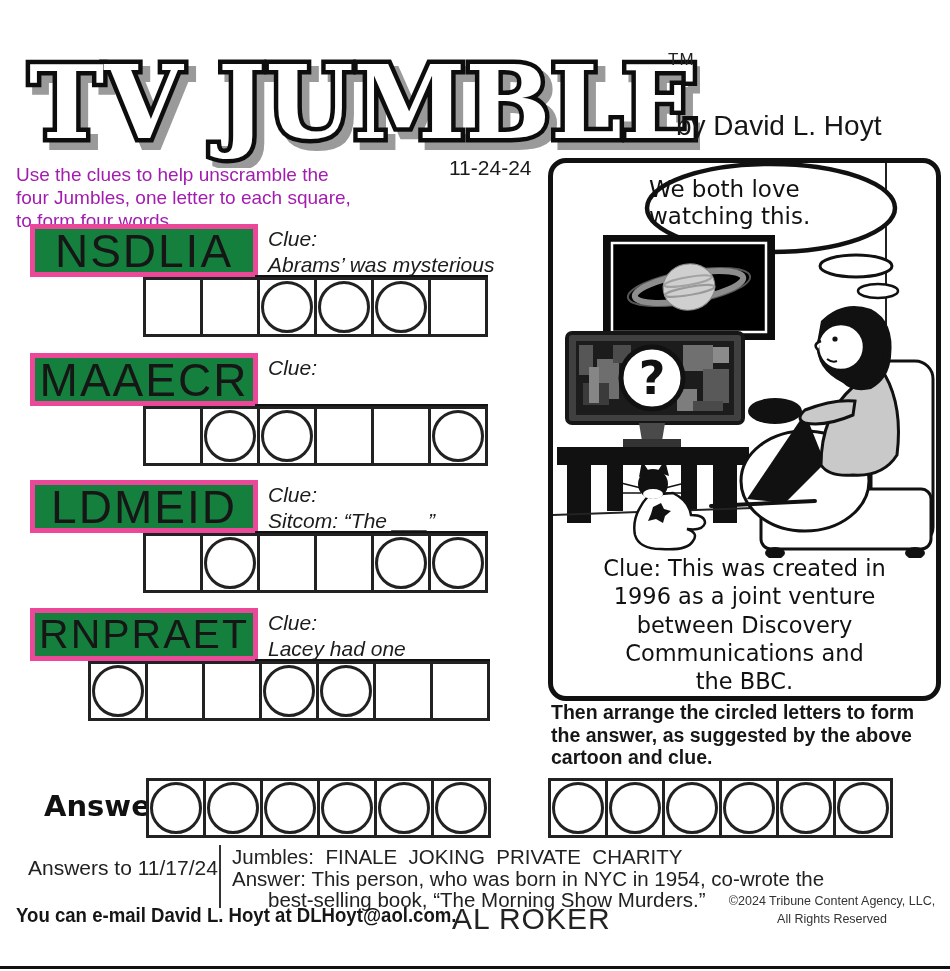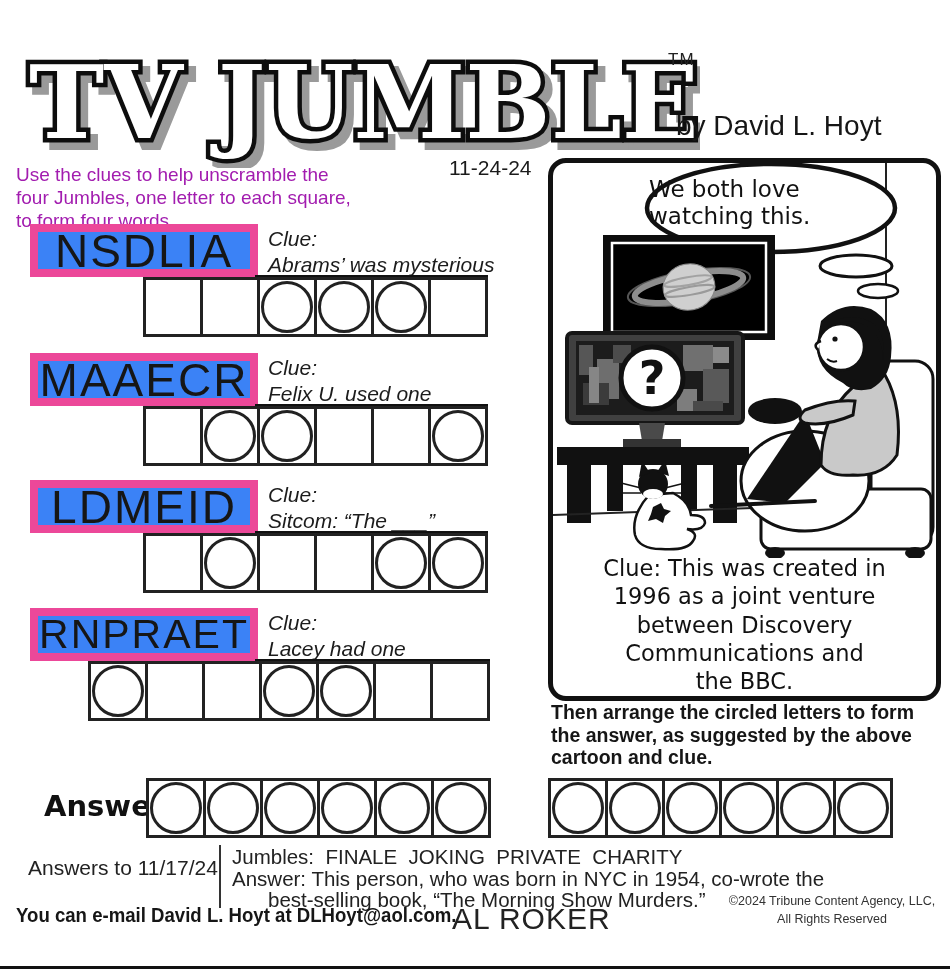--- a/index.html
+++ b/index.html
@@ -15,22 +15,22 @@
     white-space:pre-line;color:#a21caf;}
   #date{position:absolute;left:449px;top:156px;font-size:21px;color:#1a1a1a;}
   
   #panel{position:absolute;left:548px;top:158px;width:383px;height:533px;
     border:5px solid #111;border-radius:18px;background:#fff;}
   #bubble-text{position:absolute;left:96px;top:13px;width:244px;
     font-family:"DejaVu Sans",sans-serif;font-size:23px;line-height:1.18;white-space:pre-line;color:#111;}
   #panel-clue{position:absolute;left:10px;top:391px;width:363px;text-align:center;
     font-family:"DejaVu Sans",sans-serif;font-size:22.5px;line-height:1.26;white-space:pre-line;color:#111;}
   
-  .jrow-box{position:absolute;left:30px;width:228px;height:53px;border:8px solid #ec4899;
-    background:#3b82f6;display:flex;align-items:center;justify-content:center;box-sizing:border-box;}
+  .jrow-box{position:absolute;left:30px;width:228px;height:53px;border:5px solid #ec4899;
+    background:#15803d;display:flex;align-items:center;justify-content:center;box-sizing:border-box;}
   .jrow-letters{font-size:46px;letter-spacing:2px;color:#161616;line-height:1;}
   .jrow-clue{position:absolute;left:268px;font-style:italic;font-size:21px;line-height:1.22;color:#1c1c1c;}
   .thickbar{position:absolute;height:5px;background:#111;}
   .strip{position:absolute;display:flex;}
   .cell{width:60px;height:60px;border:3px solid #222;background:#fff;box-sizing:border-box;position:relative;}
   .cell + .cell{margin-left:-3px;}
   .circle{position:absolute;left:1px;top:1px;right:1px;bottom:1px;border:3px solid #222;border-radius:50%;}
   
   #arrange-note{position:absolute;left:551px;top:701px;width:388px;font-size:19.5px;
     font-weight:bold;line-height:1.16;color:#161616;}
@@ -190,21 +190,20 @@
           </div>
           <div class="cell"></div>
         </div>
       </div>
       <div>
         <div class="jrow-box abs" style="top: 353px;">
           <span class="jrow-letters" style="font-size: 46px;">MAAECR</span>
         </div>
         <div class="jrow-clue" style="top: 355px;">
           <div>Clue:</div>
-          <div>Felix U. used one</div>
         </div>
         <div class="thickbar" style="left: 255px; top: 404px; width: 233px;"></div>
         <div class="strip" style="left: 143px; top: 406px;">
           <div class="cell"></div>
           <div class="cell">
             <div class="circle"></div>
           </div>
           <div class="cell">
             <div class="circle"></div>
           </div>

